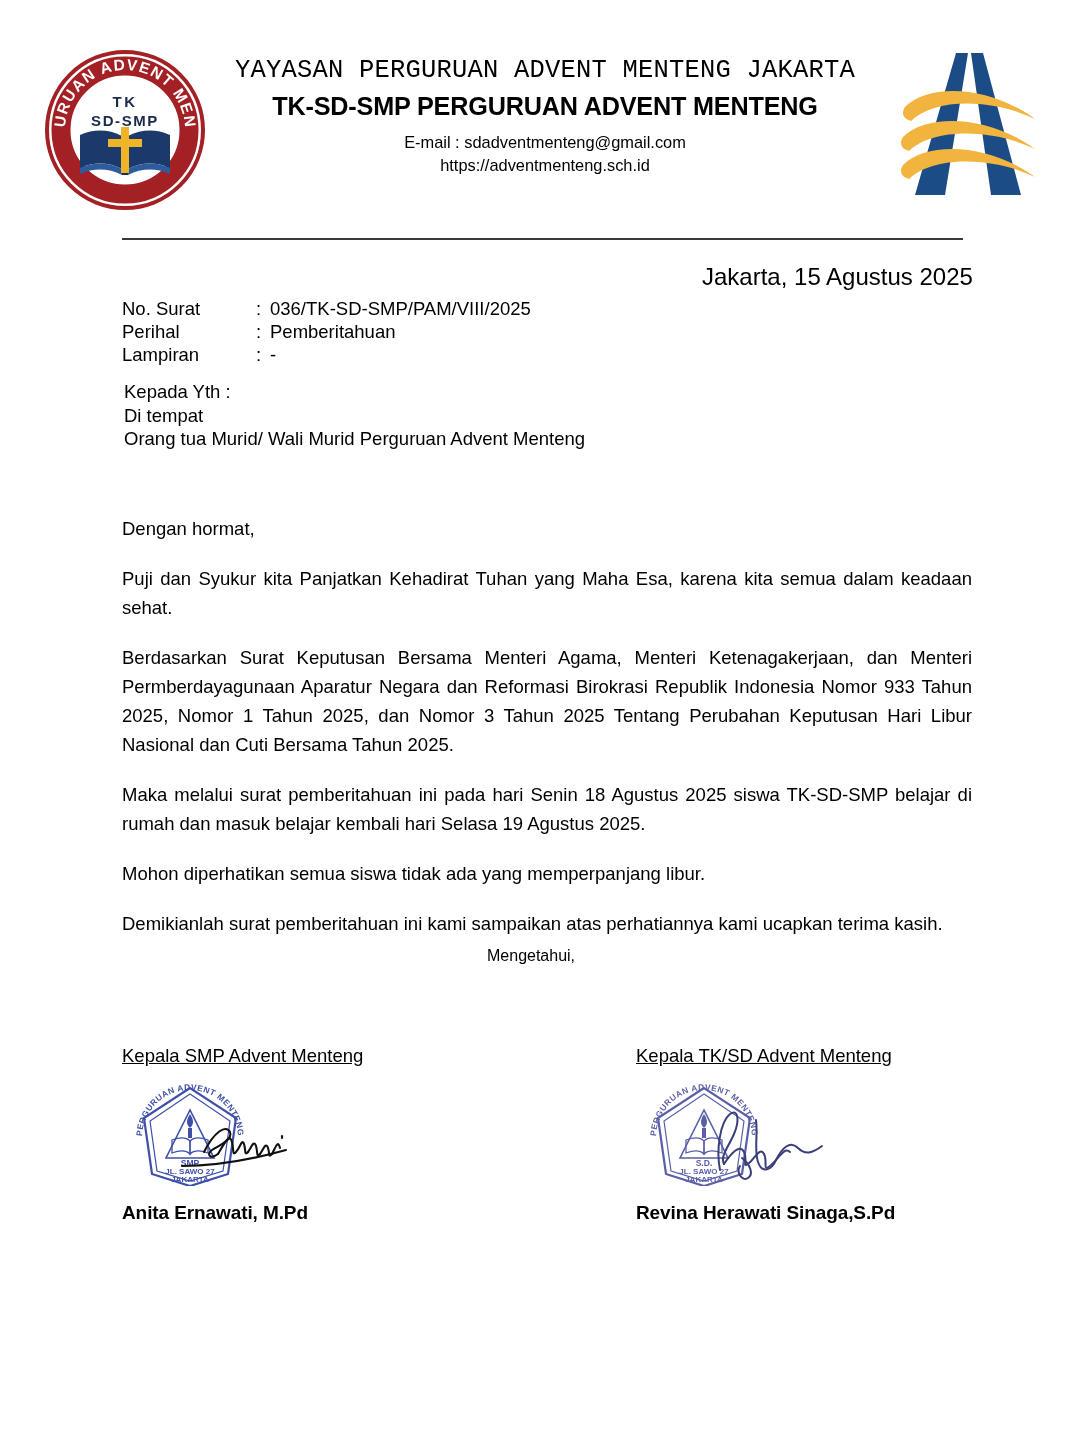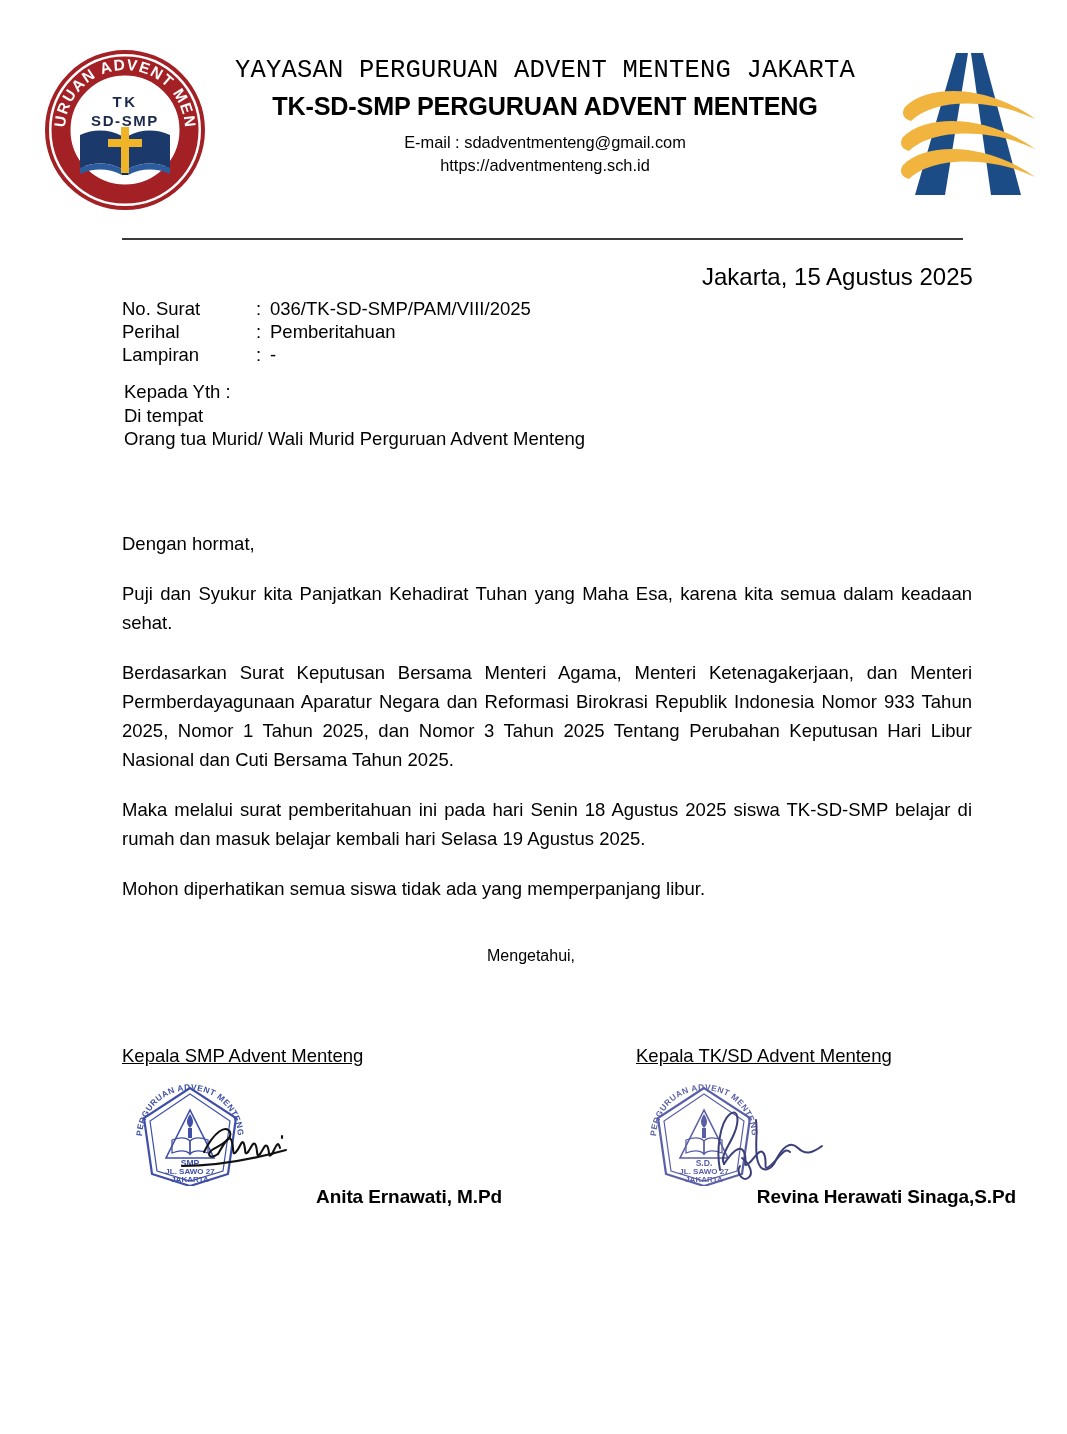--- a/index.html
+++ b/index.html
@@ -115,21 +115,20 @@
     line-height: 23.5px;
   }
 
   
   .body-block {
     position: absolute;
     left: 122px;
     top: 514px;
     width: 850px;
     font-size: 18.5px;
-    margin-top: 15px;
   }
   .para {
     text-align: justify;
     line-height: 29px;
     margin: 0 0 21px 0;
   }
   .para.nojust { text-align: left; }
   .para:last-child { margin-bottom: 0; }
 
   
@@ -156,23 +155,22 @@
   .sig-stamp-wrap {
     position: relative;
     width: 300px;
     height: 112px;
     margin-top: 6px;
   }
   .sig-name {
     font-size: 19px;
     font-weight: 700;
     white-space: nowrap;
-    margin-top: 0;
+    margin-top: 16px;
     letter-spacing: -0.1px;
-    text-align: right;
   }
 </style>
 </head>
 <body>
 
 <div class="page">
 
   <div class="letterhead">
 
     <div class="logo-left">
@@ -255,20 +253,21 @@
     <div>Di tempat</div>
     <div>Orang tua Murid/ Wali Murid Perguruan Advent Menteng</div>
   </div>
 
   <div class="body-block">
     <p class="para nojust">Dengan hormat,</p>
     <p class="para">Puji dan Syukur kita Panjatkan Kehadirat Tuhan yang Maha Esa, karena kita semua dalam keadaan sehat.</p>
     <p class="para">Berdasarkan Surat Keputusan Bersama Menteri Agama, Menteri Ketenagakerjaan, dan Menteri Permberdayagunaan Aparatur Negara dan Reformasi Birokrasi Republik Indonesia Nomor 933 Tahun 2025, Nomor 1 Tahun 2025, dan Nomor 3 Tahun 2025 Tentang Perubahan Keputusan Hari Libur Nasional dan Cuti Bersama Tahun 2025.</p>
     <p class="para">Maka melalui surat pemberitahuan ini pada hari Senin 18 Agustus 2025 siswa TK-SD-SMP belajar di rumah dan masuk belajar kembali hari Selasa 19 Agustus 2025.</p>
     <p class="para nojust">Mohon diperhatikan semua siswa tidak ada yang memperpanjang libur.</p>
+    <p class="para">Demikianlah surat pemberitahuan ini kami sampaikan atas perhatiannya kami ucapkan terima kasih.</p>
   </div>
 
   <div class="mengetahui">Mengetahui,</div>
 
   <div class="sig-col left">
     <div class="sig-title">Kepala SMP Advent Menteng</div>
     <div class="sig-stamp-wrap">
       <svg viewBox="0 0 300 112" width="300" height="112" aria-hidden="true">
         <defs>
           <path id="smpArc" d="M 20,64 A 48,48 0 0 1 116,64"></path>

